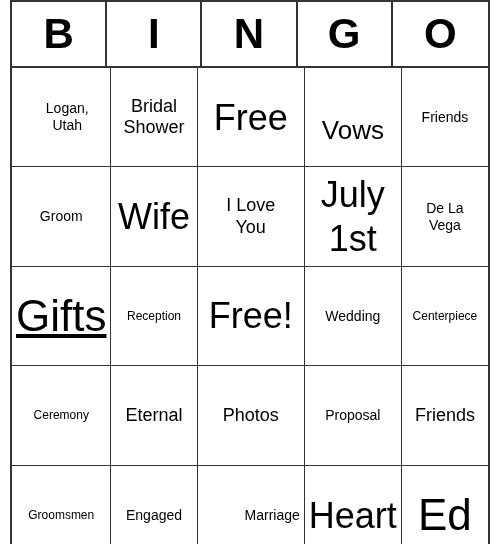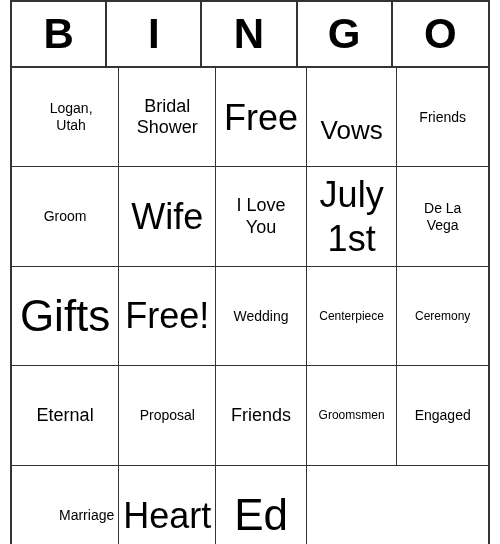--- a/index.html
+++ b/index.html
@@ -103,36 +103,42 @@
       </div>
       <div class="bingo-cell">
         <span class="cell-text size-xl" style="white-space: pre-line;">July
 1st</span>
       </div>
       <div class="bingo-cell">
         <span class="cell-text size-sm" style="white-space: pre-line;">De La
 Vega</span>
       </div>
       <div class="bingo-cell">
-        <span class="cell-text size-xxl" style="white-space: pre-line;">Gifts</span>
+        <span class="cell-text size-xxl" style="white-space: pre-line; text-decoration: underline;">Gifts</span>
+      </div>
+      <div class="bingo-cell">
+        <span class="cell-text size-xs" style="white-space: pre-line;">Reception</span>
       </div>
       <div class="bingo-cell">
         <span class="cell-text size-xl" style="white-space: pre-line;">Free!</span>
       </div>
       <div class="bingo-cell">
         <span class="cell-text size-sm" style="white-space: pre-line;">Wedding</span>
       </div>
       <div class="bingo-cell">
         <span class="cell-text size-xs" style="white-space: pre-line;">Centerpiece</span>
       </div>
       <div class="bingo-cell">
         <span class="cell-text size-xs" style="white-space: pre-line;">Ceremony</span>
       </div>
       <div class="bingo-cell">
         <span class="cell-text size-md" style="white-space: pre-line;">Eternal</span>
+      </div>
+      <div class="bingo-cell">
+        <span class="cell-text size-md" style="white-space: pre-line;">Photos</span>
       </div>
       <div class="bingo-cell">
         <span class="cell-text size-sm" style="white-space: pre-line;">Proposal</span>
       </div>
       <div class="bingo-cell">
         <span class="cell-text size-md" style="white-space: pre-line;">Friends</span>
       </div>
       <div class="bingo-cell">
         <span class="cell-text size-xs" style="white-space: pre-line;">Groomsmen</span>
       </div>

